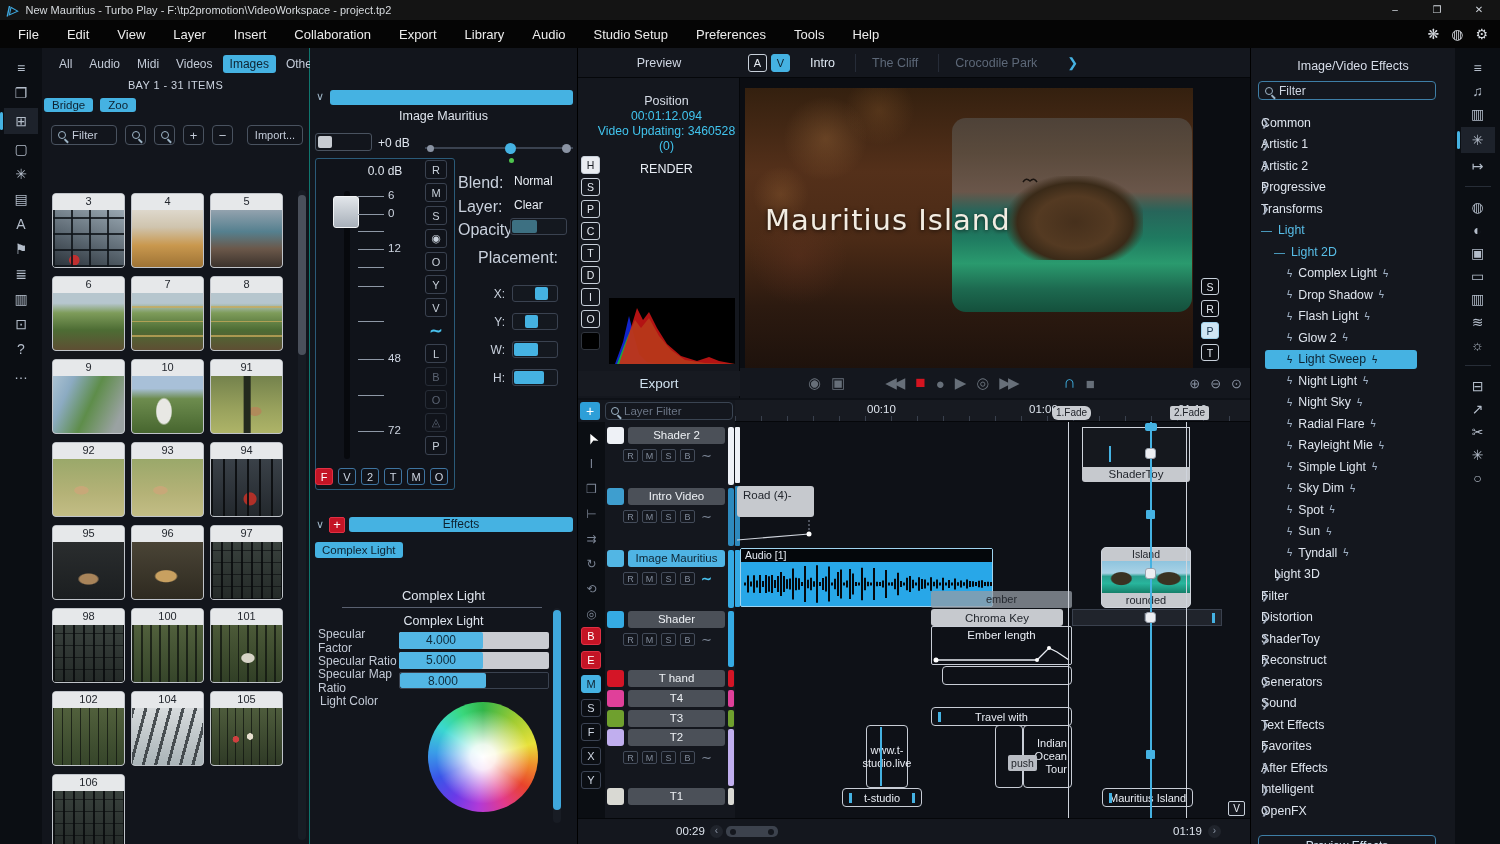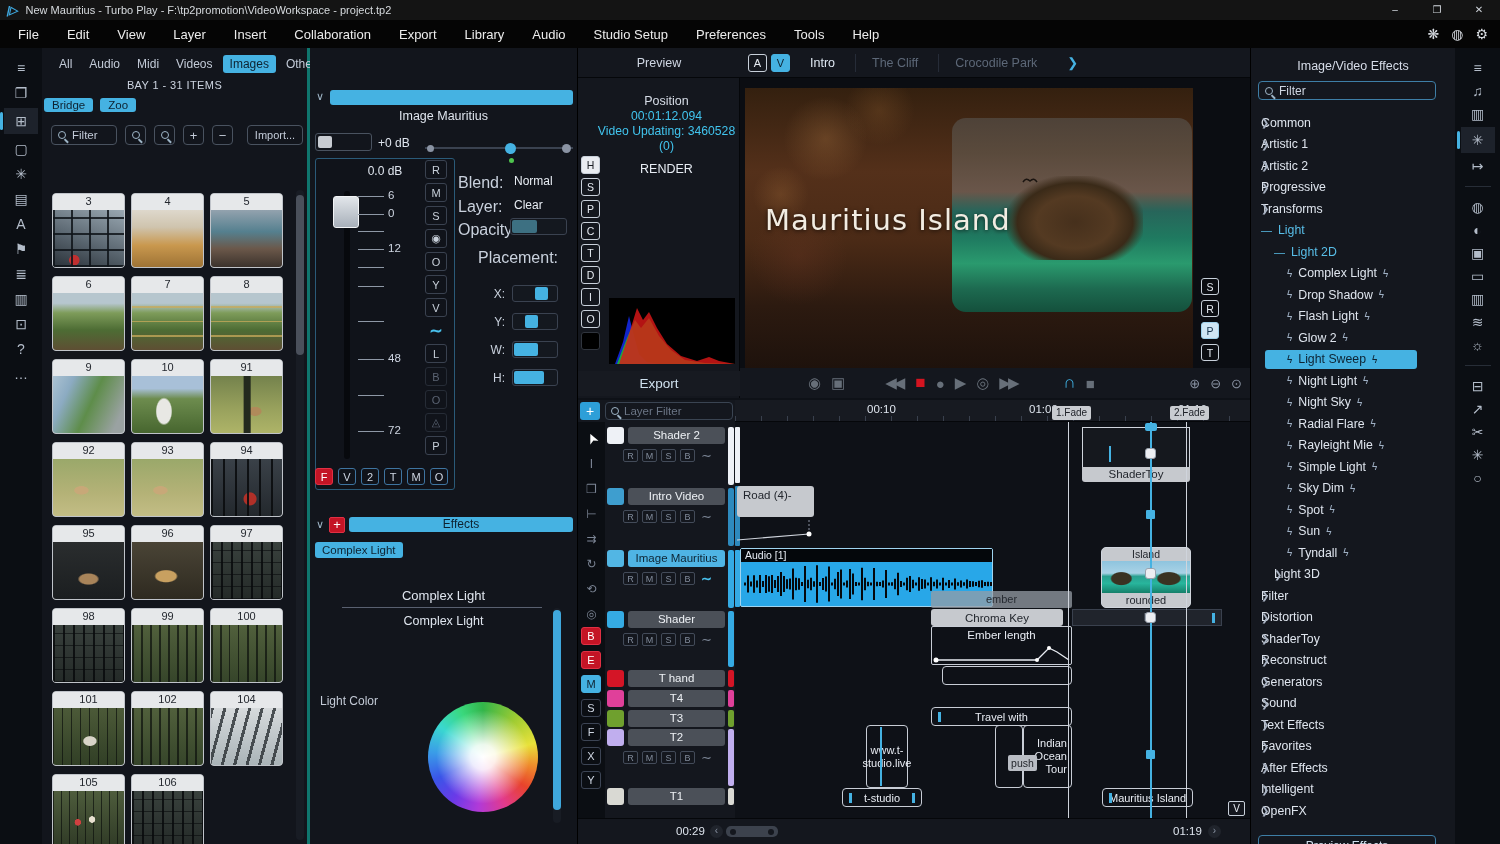--- a/index.html
+++ b/index.html
@@ -18,21 +18,21 @@
 .mbar-ic{color:#d8dce2;font-size:14px}
 
 .left-rail{position:absolute;left:0;top:48px;width:42px;bottom:0;background:#0b0e13;display:flex;flex-direction:column;align-items:center;padding-top:10px;gap:5px}
 .right-rail{position:absolute;left:1455px;top:48px;width:45px;bottom:0;background:#0b0e13;display:flex;flex-direction:column;align-items:center;padding-top:10px;gap:3px}
 .rail-btn{width:34px;height:20px;display:flex;align-items:center;justify-content:center;font-size:14px;color:#b4bdca;position:relative;flex:none}
 .left-rail .rail-btn{height:20px}
 .rail-btn.active{background:#1d222b;height:26px}
 .rail-btn.active::before{content:"";position:absolute;left:-4px;top:4px;bottom:4px;width:3px;background:#45b2e2;border-radius:2px}
 .rail-div{width:26px;height:1px;background:#272d37;margin:7px 0;flex:none}
 
-.media-bin{position:absolute;left:42px;top:48px;width:268px;bottom:0;background:#12151c;border-right:3px solid #0f766e}
+.media-bin{position:absolute;left:42px;top:48px;width:268px;bottom:0;background:#12151c;border-right:1px solid #0f766e}
 .bin-tabs{display:flex;align-items:center;gap:3px;padding:7px 8px 3px 10px;font-size:12px}
 .bin-tab{padding:2px 7px;color:#c3cbd8;border-radius:3px}
 .bin-tab.active{background:#45b2e2;color:#0d2230}
 .bin-tab-menu{margin-left:auto;color:#45b2e2;font-size:14px}
 .bay-label{text-align:center;font-size:11px;letter-spacing:.4px;color:#ccd4e0;padding:3px 0 7px}
 .bin-tags{display:flex;gap:7px;padding-left:2px}
 .tag-chip{background:#45b2e2;color:#0d2230;font-size:11.5px;padding:1px 8px;border-radius:3px}
 .bin-toolbar{display:flex;align-items:center;gap:8px;padding:13px 4px 0 9px}
 .tb-filter{display:flex;align-items:center;gap:6px;width:66px;height:20px;border:1px solid #49525f;border-radius:4px;padding:0 6px;font-size:11.5px;color:#c3cbd8}
 .mini-btn{width:21px;height:20px;border:1px solid #49525f;border-radius:4px;display:flex;align-items:center;justify-content:center;color:#c3cbd8;font-size:13px;flex:none}
@@ -402,24 +402,20 @@
           <div class="th-ph v-lion" data-name="media-item-photo"></div>
         </div>
         <div class="thumb" data-name="media-item-97">
           <div class="th-num" data-name="media-item-number">97</div>
           <div class="th-ph v-cage-dark" data-name="media-item-photo"></div>
         </div>
         <div class="thumb" data-name="media-item-98">
           <div class="th-num" data-name="media-item-number">98</div>
           <div class="th-ph v-cage-dark" data-name="media-item-photo"></div>
         </div>
-        <div class="thumb" data-name="media-item-99">
-          <div class="th-num" data-name="media-item-number">99</div>
-          <div class="th-ph v-fence-green" data-name="media-item-photo"></div>
-        </div>
         <div class="thumb" data-name="media-item-100">
           <div class="th-num" data-name="media-item-number">100</div>
           <div class="th-ph v-fence-green" data-name="media-item-photo"></div>
         </div>
         <div class="thumb" data-name="media-item-101">
           <div class="th-num" data-name="media-item-number">101</div>
           <div class="th-ph v-fence-animal" data-name="media-item-photo"></div>
         </div>
         <div class="thumb" data-name="media-item-102">
           <div class="th-num" data-name="media-item-number">102</div>
@@ -538,20 +534,40 @@
         <div class="mx-btn" data-name="mode-m-button">M</div>
         <div class="mx-btn" data-name="mode-o-button">O</div>
       </div>
     <span class="chev" style="left:6px;top:470px" data-name="effects-collapse-chevron-icon">∨</span>
     <div class="fx-add" data-name="add-effect-button">+</div>
     <div class="blue-bar" style="left:39px;top:469px;width:224px" data-name="effects-header-bar">Effects</div>
     <div class="fx-chip" data-name="effect-chip">Complex Light</div>
     <div class="sec-title" data-name="effect-section-title">Complex Light</div>
     <div class="sec-underline" data-name="section-divider"></div>
     <div class="sec-sub" data-name="effect-section-subtitle">Complex Light</div>
+    <div class="fx-params" data-name="fx-params">
+        <div class="param-row" data-name="param-specular-factor">
+          <div class="param-lb" data-name="param-label">Specular Factor</div>
+          <div class="param-val" data-name="param-value-box">
+            <div class="pv-fill" data-name="param-value" style="width: 56%;">4.000</div>
+          </div>
+        </div>
+        <div class="param-row" data-name="param-specular-ratio">
+          <div class="param-lb" data-name="param-label">Specular Ratio</div>
+          <div class="param-val" data-name="param-value-box">
+            <div class="pv-fill" data-name="param-value" style="width: 56%;">5.000</div>
+          </div>
+        </div>
+        <div class="param-row" data-name="param-specular-map-ratio">
+          <div class="param-lb" data-name="param-label">Specular Map Ratio</div>
+          <div class="param-val dark" data-name="param-value-box">
+            <div class="pv-fill" data-name="param-value" style="width: 58%;">8.000</div>
+          </div>
+        </div>
+      </div>
     <div class="lc-lb" data-name="light-color-label">Light Color</div>
     <div class="wheel" data-name="color-wheel"></div>
     <div class="rack-scroll" data-name="effects-scrollbar">
         <div class="rack-thumb" data-name="effects-scrollbar-thumb"></div>
       </div>
   </div>
 
   <div class="center" data-name="center-panel">
     <div class="pv-head" data-name="preview-header">
       <div class="pv-title" data-name="preview-title">Preview</div>
@@ -637,21 +653,21 @@
       <div class="lf-box" data-name="layer-filter-input">
         <span class="mag" data-name="search-icon"></span>
         <span data-name="layer-filter-placeholder">Layer Filter</span>
       </div>
     </div>
 
     <div class="ruler" data-name="timeline-ruler">
         <div class="rl-num" data-name="ruler-time-00-44" style="left: 132px;">00:10</div>
         <div class="rl-num" data-name="ruler-time-01-00" style="left: 294px;">01:00</div>
         <div class="rl-num" data-name="ruler-time-01-16" style="left: 443px;">01:16</div>
-        <div class="fade-chip" data-name="fade-marker-1-fade" style="left: 317px;">1.Fade</div>
+        <div class="fade-chip" data-name="fade-marker-1-fade" style="left: 317px; border-radius: 6px;">1.Fade</div>
         <div class="fade-chip" data-name="fade-marker-2-fade" style="left: 435px;">2.Fade</div>
       </div>
 
     <div class="tl-body" data-name="timeline-body">
       <div class="tl-tools" data-name="tl-tools">
           <div class="tool-btn on" data-name="tool-select-button">➤</div>
           <div class="tool-btn" data-name="tool-text-button">I</div>
           <div class="tool-btn" data-name="tool-razor-button">❒</div>
           <div class="tool-btn" data-name="tool-insert-button">⊢</div>
           <div class="tool-btn" data-name="tool-route-button">⇉</div>

